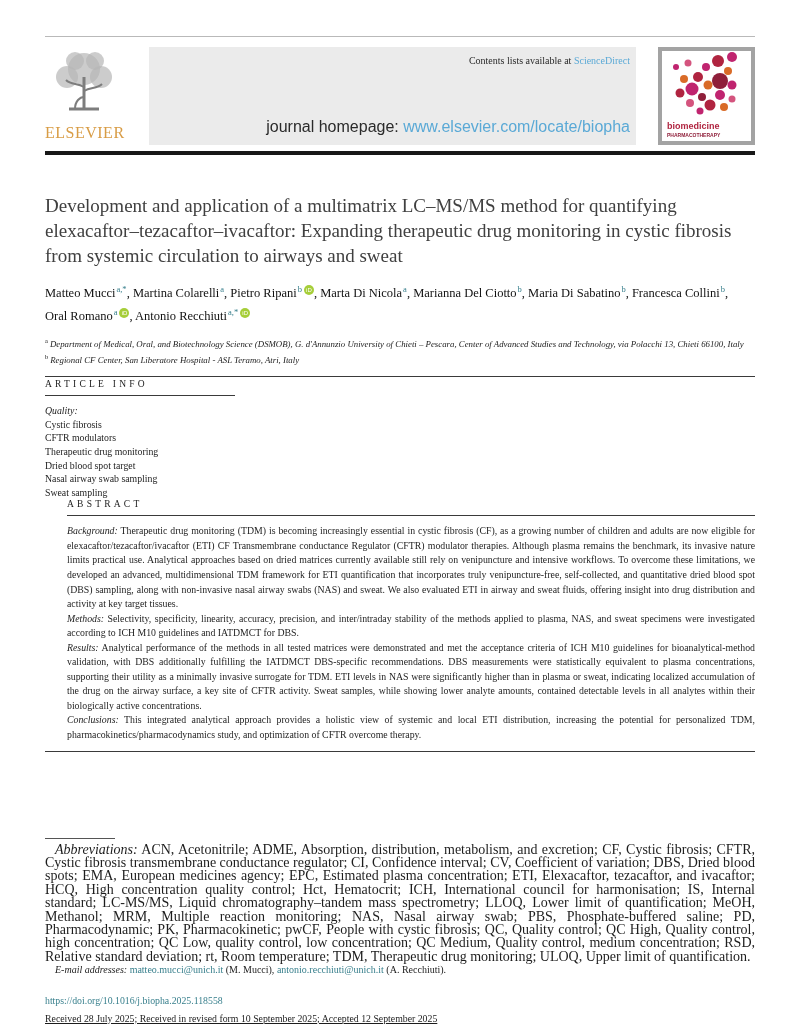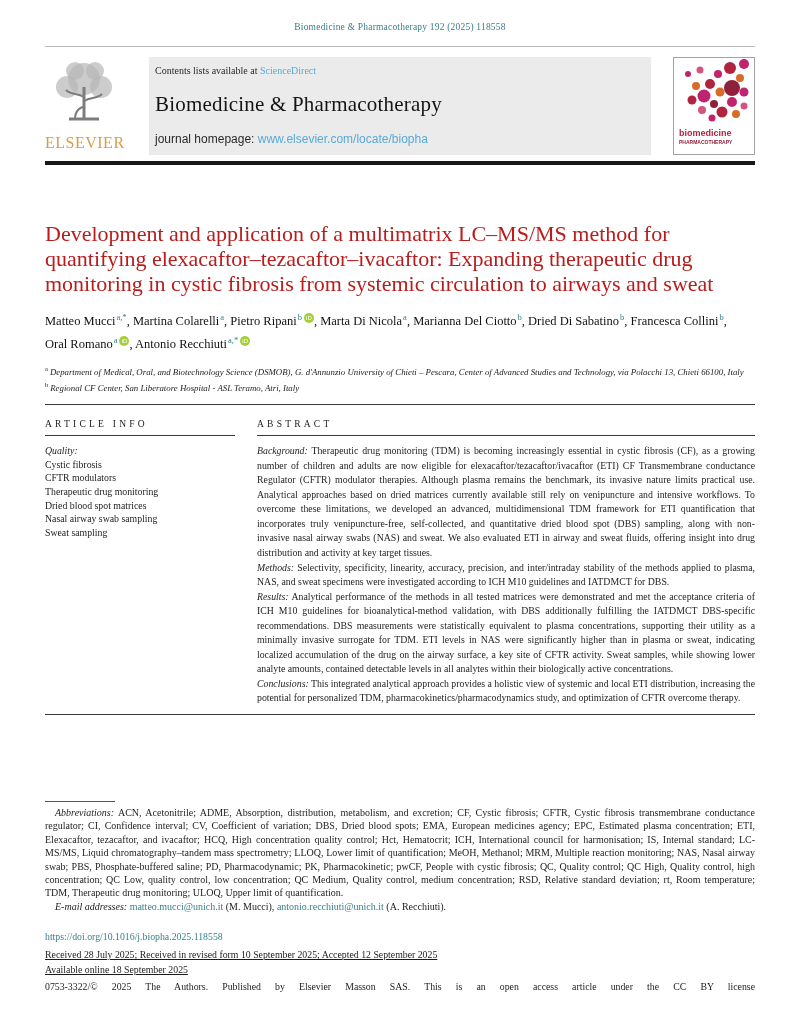--- a/index.html
+++ b/index.html
@@ -12,75 +12,74 @@
   .page { padding:22px 41px 0 45px; width:796px; }
 
   
   .citation { text-align:center; font-size:9.5px; color:#377f8c; letter-spacing:0.2px; }
   .top-rule { border-bottom:1px solid #b9b9b9; margin-top:14px; }
 
   
   .banner { display:flex; align-items:stretch; margin-top:10px; height:98px; }
   .logo-box { width:100px; display:flex; flex-direction:column; align-items:flex-start; padding-bottom:2px; }
   .elsevier-word { font-size:16px; color:#d89c45; letter-spacing:0.5px; line-height:1; margin-top:2px; }
-  .banner-mid { flex:1; background:#ebebeb; margin-left:4px; display:flex; flex-direction:column; justify-content:space-between; text-align:left; padding:8px 6px 9px 6px; }
+  .banner-mid { flex:1; background:#ebebeb; margin-left:4px; display:flex; flex-direction:column; justify-content:space-between; text-align:right; padding:8px 6px 9px 6px; }
   .contents-line { font-size:10px; color:#2a2a2a; }
   .journal-title { font-size:21px; color:#141414; letter-spacing:0.2px; }
-  .homepage-line { font-family:"Liberation Sans", sans-serif; font-size:12px; color:#2a2a2a; }
+  .homepage-line { font-family:"Liberation Sans", sans-serif; font-size:16px; color:#2a2a2a; }
   .link-blue { color:#5aa9d6; text-decoration:none; }
   .link-teal { color:#377f8c; text-decoration:none; }
-  .cover-box { width:82px; margin-left:22px; border:1px solid #a3a3a3; background:#fff; position:relative; overflow:hidden; }
+  .cover-box { width:97px; margin-left:22px; border:4px solid #a3a3a3; background:#fff; position:relative; overflow:hidden; }
   .black-bar { height:4px; background:#181818; margin-top:6px; }
 
   
-  .paper-title { margin-top:56px; font-size:22px; line-height:25px; color:#b91c1c; width:700px; }
+  .paper-title { margin-top:38px; font-size:19px; line-height:25px; color:#404040; width:700px; }
   .authors { margin-top:12px; font-size:12.5px; line-height:19px; color:#111; width:706px; }
   .authors sup { color:#377f8c; font-size:8.5px; margin-left:1px; }
   .orcid { display:inline-flex; width:10px; height:10px; border-radius:50%; background:#a6ce39;
            color:#fff; font-family:"Liberation Sans", sans-serif; font-size:6px; line-height:10px;
            align-items:center; justify-content:center; vertical-align:super; margin-left:2px; }
   .affils { margin-top:9px; font-style:italic; font-size:8.8px; line-height:12.5px; color:#222; }
   .affils sup { font-size:6.5px; font-style:normal; margin-right:2px; }
   .mid-rule { border-bottom:1px solid #3a3a3a; margin-top:10px; }
 
   
-  .cols { display:flex; margin-top:14px; }
+  .cols { display:flex; margin-top:2px;flex-direction:column; }
   .col-left { width:190px; flex:none; }
   .col-right { flex:1; margin-left:22px; }
   .sec-heading { font-size:9.5px; letter-spacing:0.34em; color:#1c1c1c; padding-bottom:6px; border-bottom:1px solid #3a3a3a; }
   .kw { margin-top:8px; font-size:9.8px; line-height:13.6px; }
   .kw-label { font-style:italic; }
   .abstract-body { margin-top:8px; font-size:9.8px; line-height:14.55px; text-align:justify; color:#1d1d1d; }
   .abstract-body .lead { font-style:italic; }
   .bottom-rule { border-bottom:1px solid #3a3a3a; margin-top:8px; }
 
   
   .foot-block { margin-top:86px; }
   .foot-rule { width:70px; border-bottom:1px solid #555; margin-bottom:4px; }
-  .abbrev { font-size:10px; line-height:13.4px; text-align:justify; color:#1d1d1d; }
+  .abbrev { font-size:14px; line-height:13.4px; text-align:justify; color:#1d1d1d; }
   .abbrev .lead, .emails .lead { font-style:italic; }
   .abbrev-indent { text-indent:10px; }
   .corresp { font-size:9.3px; line-height:13.4px; text-indent:6px; }
   .emails { font-size:10px; line-height:13.4px; text-indent:10px; }
 
   .doi-line { margin-top:18px; font-size:9.8px; }
   .dates { margin-top:5px; font-size:9.8px; line-height:15px;text-decoration:underline; }
   .copyright { margin-top:2px; font-size:9.8px; line-height:15px; }
   .copyright .just { text-align:justify; text-align-last:justify; }
 
   
   .tree-svg { width:78px; height:76px; }
   .cover-svg { width:80px; height:94px; display:block; }
 </style>
 </head>
 <body>
 
 <div class="page">
 
-  <div class="citation">Biomedicine &amp; Pharmacotherapy 192 (2025) 118558</div>
   <div class="top-rule"></div>
 
   <div class="banner">
     <div class="logo-box">
       <svg class="tree-svg" viewBox="0 0 78 76" xmlns="http://www.w3.org/2000/svg">
         <g fill="none" stroke="#8f8f8f" stroke-width="2">
           <circle cx="39" cy="22" r="16" fill="#b7b7b7" stroke="none" opacity="0.7"></circle>
           <circle cx="22" cy="30" r="11" fill="#b7b7b7" stroke="none" opacity="0.7"></circle>
           <circle cx="56" cy="30" r="11" fill="#b7b7b7" stroke="none" opacity="0.7"></circle>
           <circle cx="30" cy="14" r="9" fill="#b7b7b7" stroke="none" opacity="0.7"></circle>
@@ -92,21 +91,20 @@
           <path d="M30 62 C30 54 35 50 39 50" stroke="#7d7d7d" stroke-width="2"></path>
         </g>
       </svg>
       <div class="elsevier-word">ELSEVIER</div>
     </div>
 
     <div class="banner-mid">
       <div class="contents-line">
         <span>Contents lists available at </span><a href="#" class="link-blue">ScienceDirect</a>
       </div>
-      <div class="journal-title">Biomedicine &amp; Pharmacotherapy</div>
       <div class="homepage-line">
         <span>journal homepage: </span><a href="#" class="link-blue">www.elsevier.com/locate/biopha</a>
       </div>
     </div>
 
     <div class="cover-box">
       <svg class="cover-svg" viewBox="0 0 80 94" xmlns="http://www.w3.org/2000/svg">
         <rect x="0" y="0" width="80" height="94" fill="#ffffff"></rect>
         <g>
           <circle cx="56" cy="10" r="6" fill="#b02440"></circle>
@@ -139,42 +137,42 @@
   <div class="black-bar"></div>
 
   <h1 class="paper-title" style="font-weight:normal">Development and application of a multimatrix LC–MS/MS method for quantifying elexacaftor–tezacaftor–ivacaftor: Expanding therapeutic drug monitoring in cystic fibrosis from systemic circulation to airways and sweat</h1>
 
   <div class="authors">
     <span><span>Matteo Mucci</span><sup>a,*</sup></span><span>, </span>
     <span><span>Martina Colarelli</span><sup>a</sup></span><span>, </span>
     <span><span>Pietro Ripani</span><sup>b</sup><span class="orcid">iD</span></span><span>, </span>
     <span><span>Marta Di Nicola</span><sup>a</sup></span><span>, </span>
     <span><span>Marianna Del Ciotto</span><sup>b</sup></span><span>, </span>
-    <span><span>Dried Di Sabatino</span><sup>b</sup></span><span>, </span>
+    <span><span>Maria Di Sabatino</span><sup>b</sup></span><span>, </span>
     <span><span>Francesca Collini</span><sup>b</sup></span><span>, </span>
     <span><span>Oral Romano</span><sup>a</sup><span class="orcid">iD</span></span><span>, </span>
     <span><span>Antonio Recchiuti</span><sup>a,*</sup><span class="orcid">iD</span></span>
   </div>
 
   <div class="affils">
     <div><sup>a</sup><span>Department of Medical, Oral, and Biotechnology Science (DSMOB), G. d'Annunzio University of Chieti – Pescara, Center of Advanced Studies and Technology, via Polacchi 13, Chieti 66100, Italy</span></div>
     <div><sup>b</sup><span>Regional CF Center, San Liberatore Hospital - ASL Teramo, Atri, Italy</span></div>
   </div>
 
   <div class="mid-rule"></div>
 
   <div class="cols">
     <div class="col-left">
       <div class="sec-heading">ARTICLE INFO</div>
       <div class="kw">
         <div class="kw-label">Quality:</div>
         <div>Cystic fibrosis</div>
         <div>CFTR modulators</div>
         <div>Therapeutic drug monitoring</div>
-        <div>Dried blood spot matrices</div>
+        <div>Dried blood spot target</div>
         <div>Nasal airway swab sampling</div>
         <div>Sweat sampling</div>
       </div>
     </div>
 
     <div class="col-right">
       <div class="sec-heading">ABSTRACT</div>
       <div class="abstract-body">
         <span class="lead">Background:</span><span> Therapeutic drug monitoring (TDM) is becoming increasingly essential in cystic fibrosis (CF), as a growing number of children and adults are now eligible for elexacaftor/tezacaftor/ivacaftor (ETI) CF Transmembrane conductance Regulator (CFTR) modulator therapies. Although plasma remains the benchmark, its invasive nature limits practical use. Analytical approaches based on dried matrices currently available still rely on venipuncture and intensive workflows. To overcome these limitations, we developed an advanced, multidimensional TDM framework for ETI quantification that incorporates truly venipuncture-free, self-collected, and quantitative dried blood spot (DBS) sampling, along with non-invasive nasal airway swabs (NAS) and sweat. We also evaluated ETI in airway and sweat fluids, offering insight into drug distribution and activity at key target tissues.</span><br>
         <span class="lead">Methods:</span><span> Selectivity, specificity, linearity, accuracy, precision, and inter/intraday stability of the methods applied to plasma, NAS, and sweat specimens were investigated according to ICH M10 guidelines and IATDMCT for DBS.</span><br>

